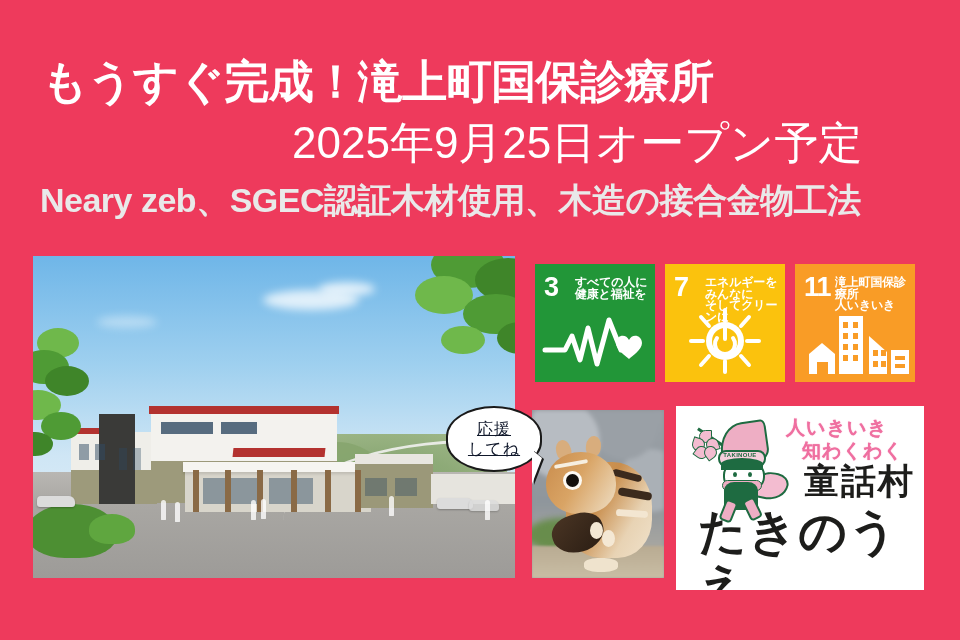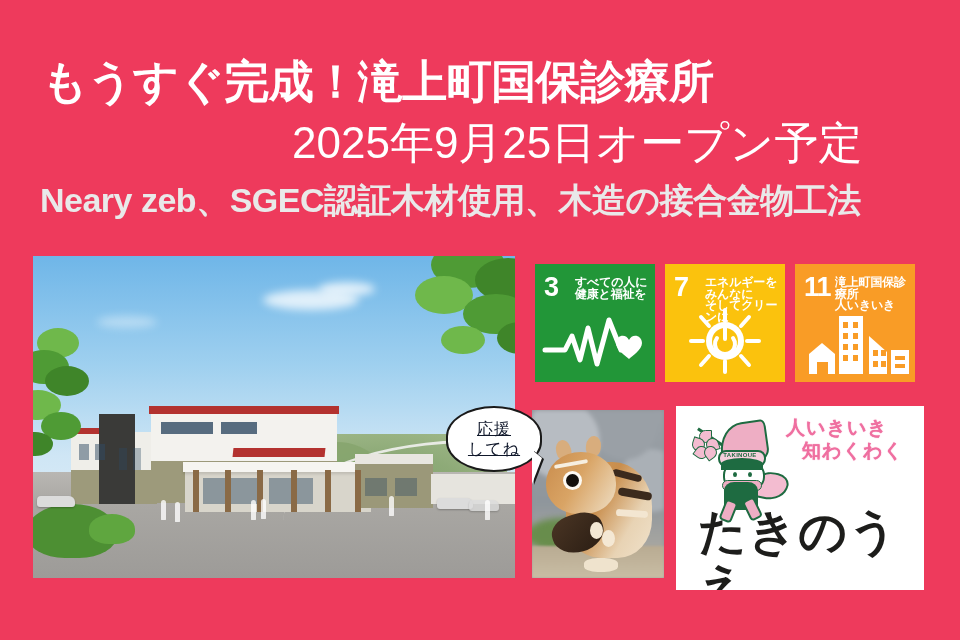--- a/index.html
+++ b/index.html
@@ -392,16 +392,17 @@
       <div class="m-body"></div>
       <div class="m-leg" style="left:32px;top:78px;transform:rotate(22deg);"></div>
       <div class="m-leg" style="left:56px;top:76px;transform:rotate(-26deg);"></div>
     </div>
 
     <div class="logo-top">
       <div class="l1">人いきいき</div>
       <div class="l2">知わくわく</div>
     </div>
 
+    <div class="logo-kanji">童話村</div>
     <div class="logo-kana">たきのうえ</div>
   </div>
 
 </div>
 
 </body></html>

